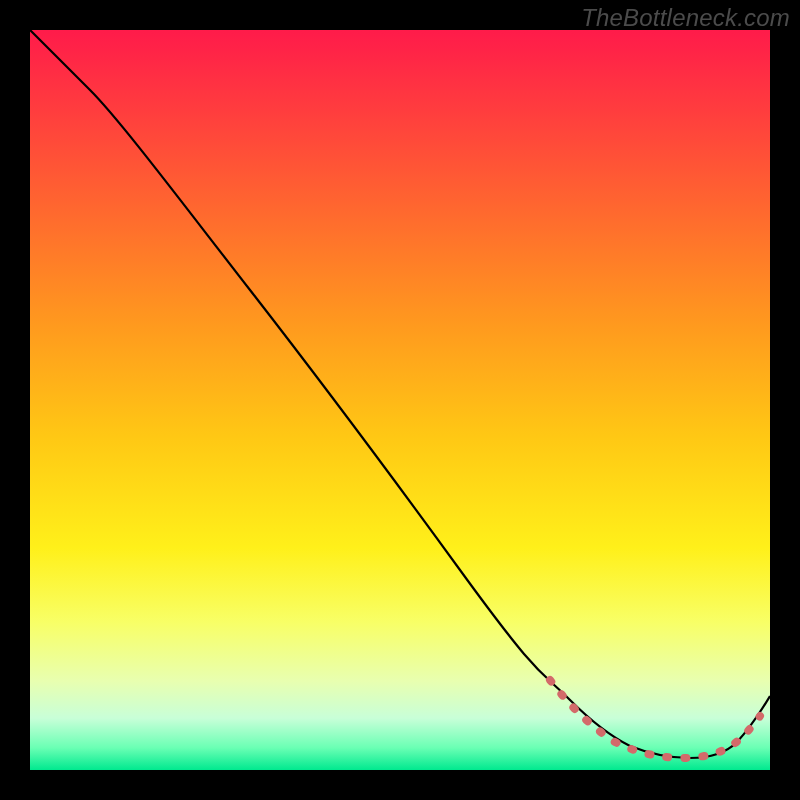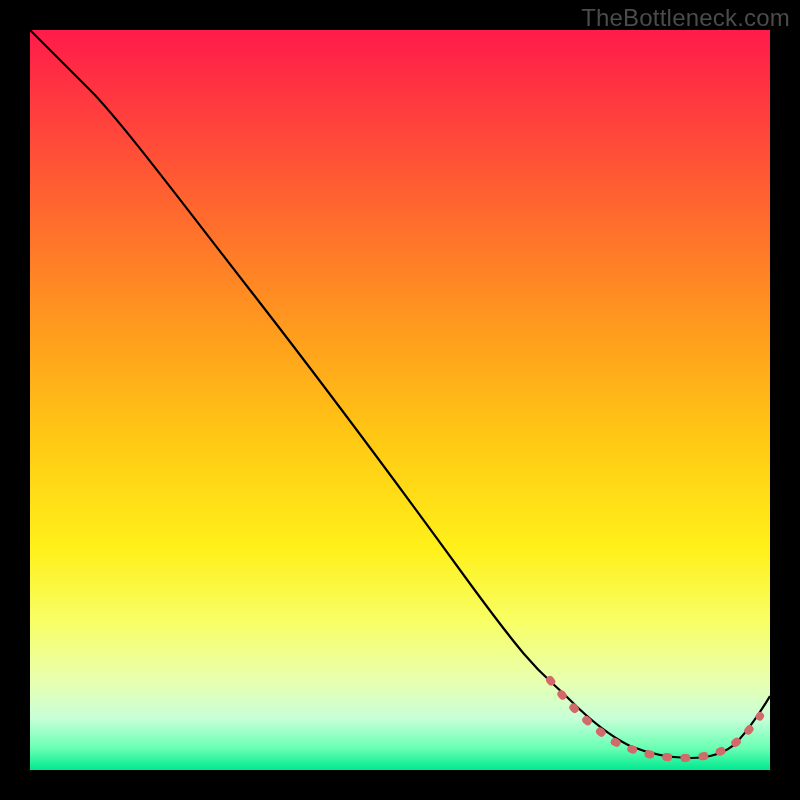--- a/index.html
+++ b/index.html
@@ -9,20 +9,21 @@
     height: 800px;
     background: #000;
     font-family: Arial, Helvetica, sans-serif;
     overflow: hidden;
   }
   .stage {
     position: relative;
     width: 800px;
     height: 800px;
     background: #000;
+    font-style: italic;
   }
   .watermark {
     position: absolute;
     top: 4px;
     right: 10px;
     color: #4b4b4b;
     font-size: 24px;
     font-weight: 500;
     letter-spacing: 0.2px;
     user-select: none;

